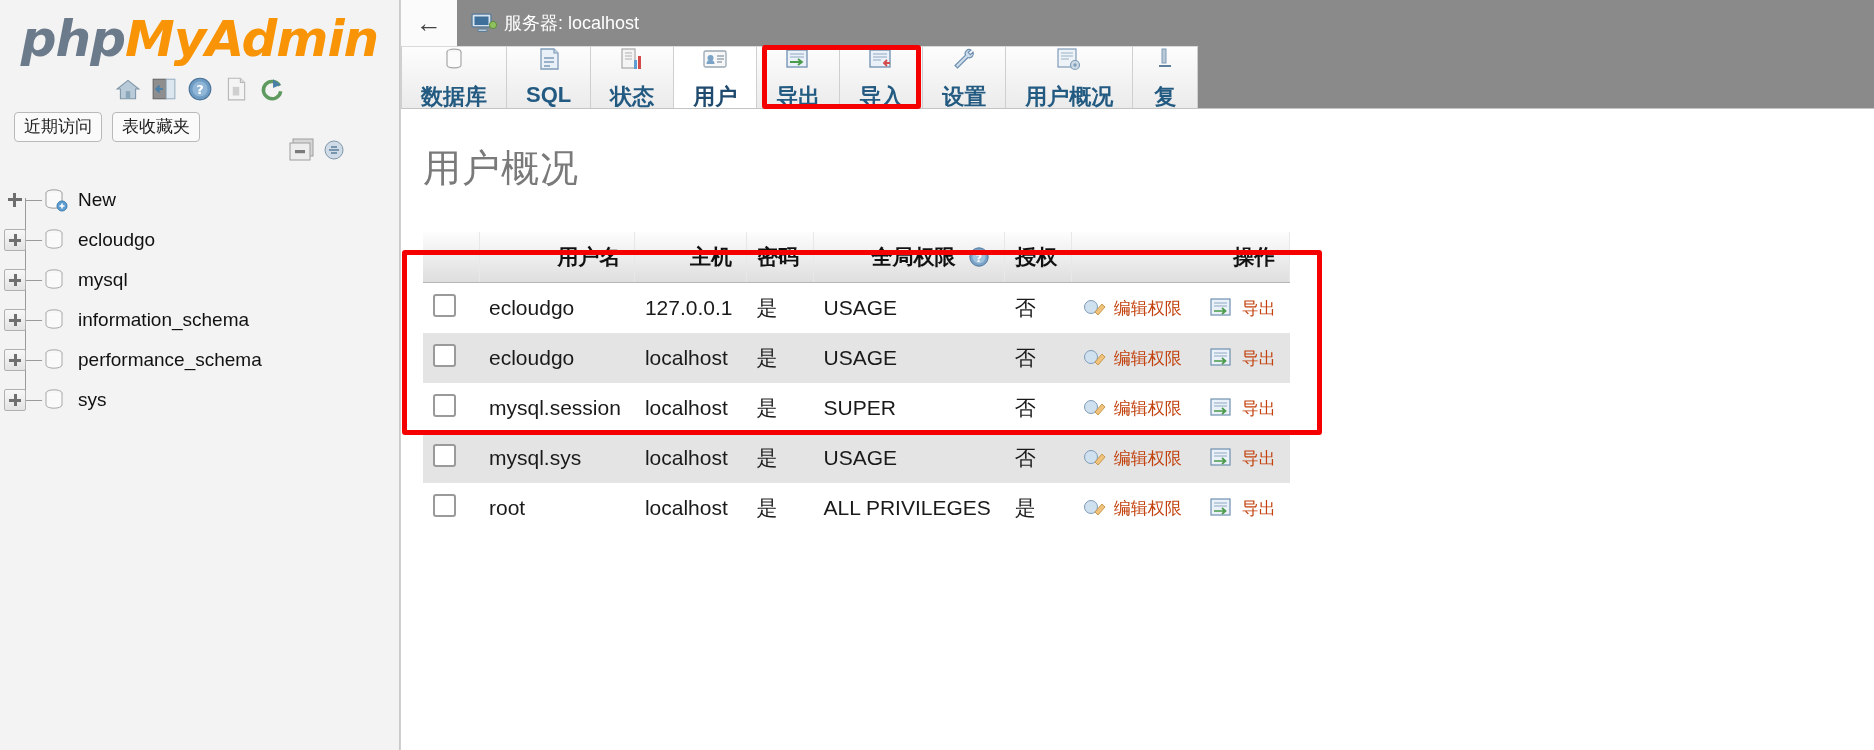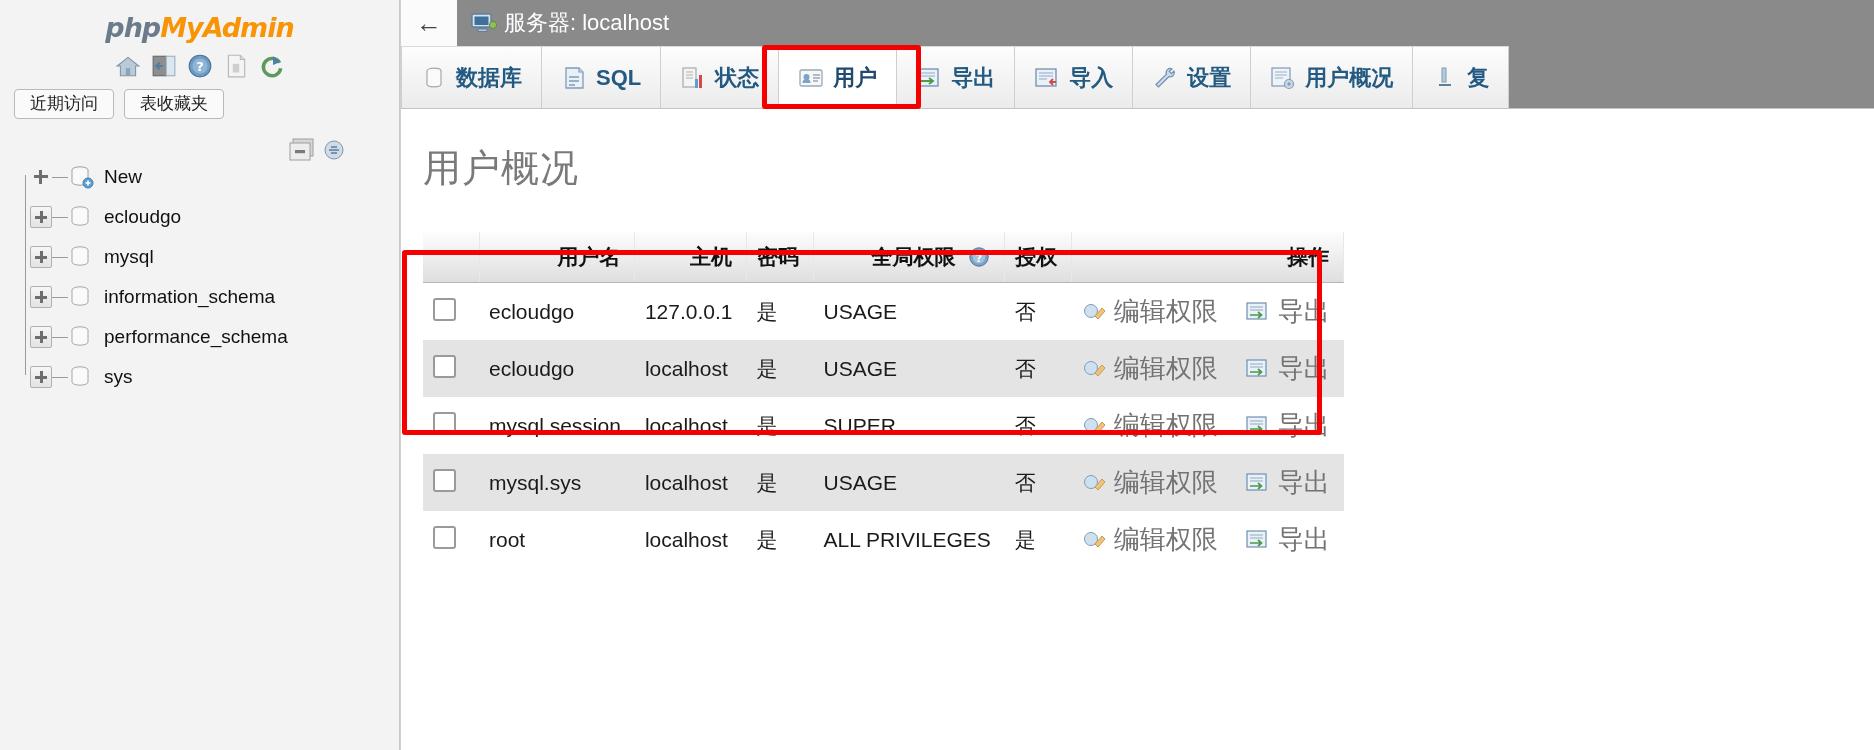--- a/index.html
+++ b/index.html
@@ -10,34 +10,34 @@
   }
   .app { position:relative; width:1874px; height:750px; display:flex; }
 
   
   .sidebar {
     width:400px; height:750px; background:#f3f3f3;
     border-right:1px solid #c9c9c9; position:relative; flex:0 0 400px;
   }
   .logo-wrap { padding:14px 0 4px 0; text-align:center; }
   .logo { font-family:"DejaVu Sans",sans-serif; font-style:italic; font-weight:bold;
-          font-size:27px; letter-spacing:-1px; line-height:1; display:inline-block; }
+          font-size:50px; letter-spacing:-1px; line-height:1; display:inline-block; }
   .logo .php { color:#6c7b8b; }
   .logo .my { color:#f89406; }
   .logo .admin { color:#f89406; }
   .logo-icons { text-align:center; margin-top:8px; display:flex;
                 justify-content:center; gap:10px; align-items:center; }
   .licon { width:26px; height:26px; display:inline-block; }
   .quicklinks { display:flex; gap:10px; padding:10px 0 0 14px; }
   .qbtn { border:1px solid #b9b9b9; background:#fafafa; border-radius:4px;
-          padding:3px 15px; font-size:17px; color:#222; line-height:1.3; }
+          padding:3px 9px; font-size:17px; color:#222; line-height:1.3; }
   .panel-ctl { position:absolute; right:52px; top:138px; display:flex; gap:6px; align-items:center; }
   .ctl-ico { width:26px; height:24px; }
 
-  .tree { margin-top:38px; padding-left:30px; position:relative; }
+  .tree { margin-top:38px; padding-left:4px; position:relative; }
   .tnode { display:flex; align-items:center; height:40px; position:relative; }
   .tplus { width:22px; height:22px; flex:0 0 22px; position:relative;
            background:linear-gradient(#f7f7f7,#e3e3e3); border:1px solid #b0b0b0;
            border-radius:2px; }
   .tplus:before, .tplus:after { content:""; position:absolute; background:#6e6e6e; }
   .tplus:before { left:4px; right:4px; top:9px; height:3px; }
   .tplus:after { top:4px; bottom:4px; left:9px; width:3px; }
   .tplus.empty { background:none; border:none; }
   .tdash { width:16px; height:1px; background:#9a9a9a; flex:0 0 16px; }
   .tdb { width:26px; height:26px; flex:0 0 26px; margin-right:10px; position:relative; }
@@ -45,29 +45,29 @@
   .vline { position:absolute; left:25px; top:18px; width:1px; height:200px; background:#9a9a9a; }
 
   
   .main { flex:1; height:750px; position:relative; background:#fff;
           border-left:1px solid #d0d0d0; overflow:hidden; }
   .serverbar { height:46px; background:#8a8a8a; display:flex; align-items:center;
                position:relative; }
   .backbtn { width:56px; height:46px; background:#fbfbfb; display:flex;
              align-items:center; justify-content:center; font-size:26px; color:#444; }
   .srv-icon { width:26px; height:22px; margin:0 7px 0 14px; }
-  .srv-text { color:#fff; font-size:22px; }
+  .srv-text { color:#fff; font-size:18px; }
 
   .tabs { display:flex; height:63px; background:#8a8a8a;
           border-bottom:1px solid #c4c4c4; }
   .tab { display:flex; align-items:center; gap:9px; padding:0 19px;
          background:linear-gradient(#fdfdfd,#ebebeb);
          border-right:1px solid #cfcfcf;
          font-size:22px; font-weight:bold; color:#235a81; white-space:nowrap;
-         border-top:1px solid #dadada; }
+         border-top:1px solid #dadada;flex-direction:column; }
   .tab:first-child { border-left:1px solid #cfcfcf; }
   .tab.active { background:#ffffff; color:#204a6e; }
   .tab-ico { width:26px; height:24px; flex:0 0 26px; }
 
   .content { padding:34px 0 0 16px; }
   .page-title { font-size:38px; color:#7a7a7a; font-weight:normal;
                 padding-left:6px; margin-bottom:38px; letter-spacing:1px; }
 
   table.users { border-collapse:collapse; margin-left:6px; }
   table.users th {
@@ -81,21 +81,21 @@
   table.users td {
     font-size:21px; padding:11px 14px 11px 10px; white-space:nowrap;
     color:#1a1a1a; vertical-align:middle;
   }
   tr.odd td { background:#ffffff; }
   tr.even td { background:#e4e4e4; }
   .mono { font-family:Liberation Sans, sans-serif; font-size:20px; }
   .chk { width:23px; height:23px; border:2px solid #9a9a9a; border-radius:3px;
          background:#fff; display:inline-block; }
   .act { display:flex; align-items:center; gap:7px; }
-  .act a { color:#737373; text-decoration:none; font-size:26px; }
+  .act a { color:#c2410c; text-decoration:none; font-size:17px; }
   .act .gap { width:14px; }
   .aico { width:25px; height:22px; flex:0 0 25px; }
   .helpico { width:22px; height:22px; display:inline-block; vertical-align:-4px; margin-left:7px; }
 
   
   .redbox { position:absolute; border:5px solid #f50000; border-radius:3px;
             pointer-events:none; }
   #redbox-tab { left:361px; top:45px; width:159px; height:64px; }
   #redbox-rows { left:1px; top:250px; width:920px; height:185px; }
 </style>

